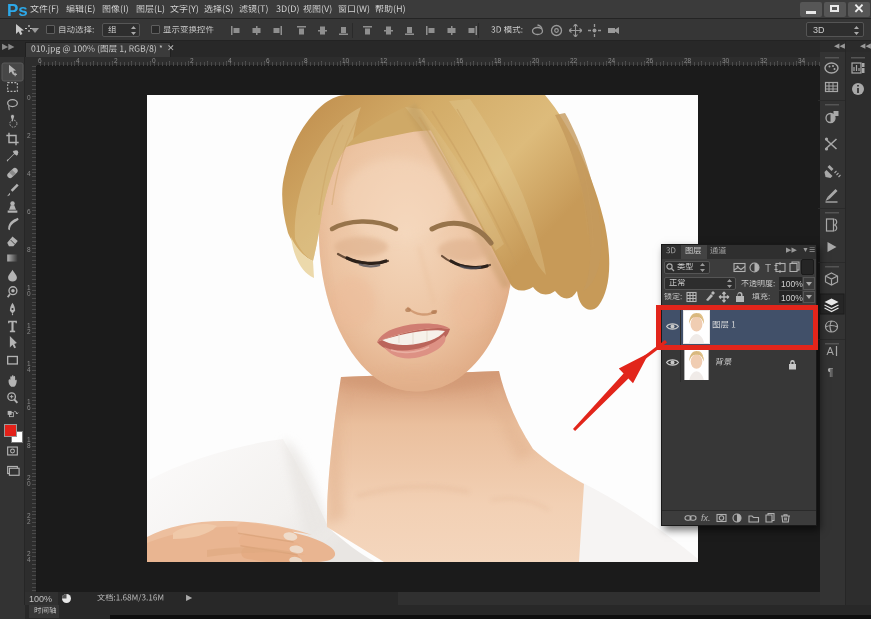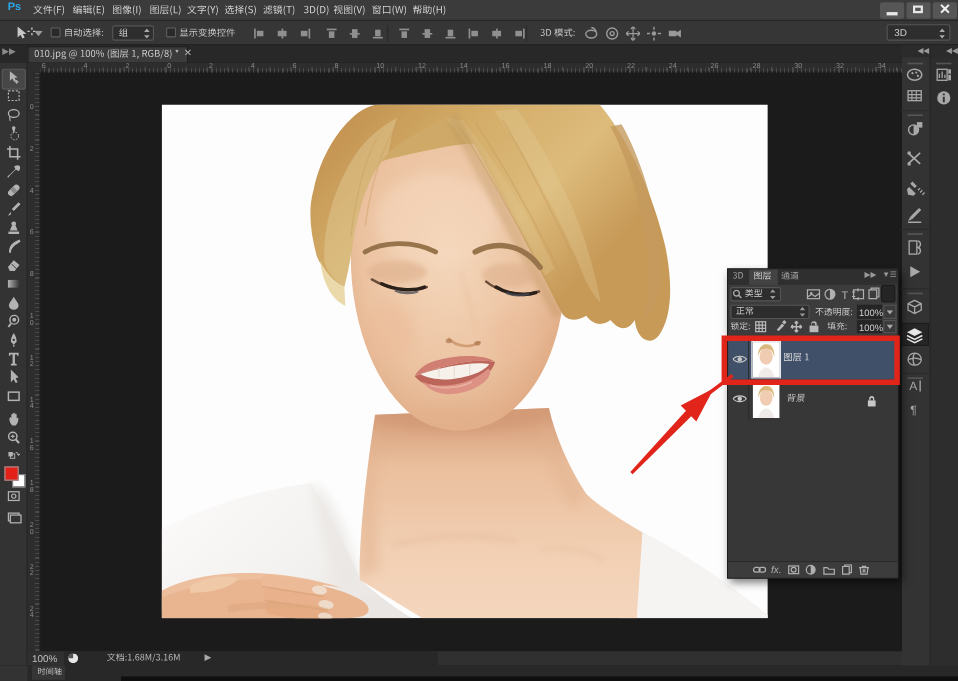--- a/index.html
+++ b/index.html
@@ -1,19 +1,19 @@
 <!DOCTYPE html>
 <html><head><meta charset="utf-8"><style>
 html,body{margin:0;padding:0}
 body{width:871px;height:619px;background:#1c1c1c;position:relative;overflow:hidden;font-family:"Liberation Sans",sans-serif}
 div{box-sizing:border-box}
 svg{display:block}
 </style></head><body>
 <div style="position:absolute;left:0;top:0;width:871px;height:19px;background:#3b3b3b;border-bottom:1px solid #242424"></div>
-<div style="position:absolute;left:7px;top:1px;font-family:'Liberation Sans',sans-serif;font-weight:bold;font-size:10px;color:#2da8e8;letter-spacing:0px">Ps</div>
+<div style="position:absolute;left:7px;top:1px;font-family:'Liberation Sans',sans-serif;font-weight:bold;font-size:17px;color:#2da8e8;letter-spacing:0px">Ps</div>
 <div style="position:absolute;left:30px;top:5px;line-height:0">
     <svg width="29" height="10" viewBox="0 0 29 10">
       <path fill="#d8d8d8" transform="translate(0 7.0) scale(0.009000 -0.009000)" d="M423 823C453 774 485 707 497 666L580 693C566 734 531 799 501 847ZM50 664V590H206C265 438 344 307 447 200C337 108 202 40 36 -7C51 -25 75 -60 83 -78C250 -24 389 48 502 146C615 46 751 -28 915 -73C928 -52 950 -20 967 -4C807 36 671 107 560 201C661 304 738 432 796 590H954V664ZM504 253C410 348 336 462 284 590H711C661 455 592 344 504 253Z M1317 341V268H1604V-80H1679V268H1953V341H1679V562H1909V635H1679V828H1604V635H1470C1483 680 1494 728 1504 775L1432 790C1409 659 1367 530 1309 447C1327 438 1359 420 1373 409C1400 451 1425 504 1446 562H1604V341ZM1268 836C1214 685 1126 535 1032 437C1045 420 1067 381 1075 363C1107 397 1137 437 1167 480V-78H1239V597C1277 667 1311 741 1339 815Z M2239 -196 2295 -171C2209 -29 2168 141 2168 311C2168 480 2209 649 2295 792L2239 818C2147 668 2092 507 2092 311C2092 114 2147 -47 2239 -196Z M2439 0H2531V329H2811V407H2531V655H2861V733H2439Z M2989 -196C3081 -47 3136 114 3136 311C3136 507 3081 668 2989 818L2932 792C3018 649 3061 480 3061 311C3061 141 3018 -29 2932 -171Z"></path>
     </svg>
   </div>
 <div style="position:absolute;left:66px;top:5px;line-height:0">
     <svg width="29" height="10" viewBox="0 0 29 10">
       <path fill="#d8d8d8" transform="translate(0 7.0) scale(0.009000 -0.009000)" d="M40 54 58 -15C140 18 245 61 346 103L332 163C223 121 114 79 40 54ZM61 423C75 430 98 435 205 450C167 386 132 335 116 316C87 278 66 252 45 248C53 230 64 196 68 182C87 194 118 204 339 255C336 271 333 298 334 317L167 282C238 374 307 486 364 597L303 632C286 593 265 554 245 517L133 505C190 593 246 706 287 815L215 840C179 719 112 587 91 554C71 520 55 496 38 491C46 473 57 438 61 423ZM624 350V202H541V350ZM675 350H746V202H675ZM481 412V-72H541V143H624V-47H675V143H746V-46H797V143H871V-7C871 -14 868 -16 861 -17C854 -17 836 -17 814 -16C822 -32 829 -56 831 -73C867 -73 890 -71 908 -62C926 -52 930 -35 930 -8V413L871 412ZM797 350H871V202H797ZM605 826C621 798 637 762 648 732H414V515C414 361 405 139 314 -21C329 -28 360 -50 372 -63C465 99 482 335 483 498H920V732H729C717 765 697 811 675 846ZM483 668H850V561H483Z M1551 751H1819V650H1551ZM1482 808V594H1892V808ZM1081 332C1089 340 1119 346 1153 346H1244V202L1040 167L1056 94L1244 132V-76H1313V146L1427 169L1423 234L1313 214V346H1405V414H1313V568H1244V414H1148C1176 483 1204 565 1228 650H1412V722H1247C1255 756 1263 791 1269 825L1196 840C1191 801 1183 761 1174 722H1047V650H1157C1136 570 1115 504 1105 479C1088 435 1075 403 1058 398C1066 380 1077 346 1081 332ZM1815 472V386H1560V472ZM1400 76 1412 8 1815 40V-80H1885V46L1959 52L1960 115L1885 110V472H1953V535H1423V472H1491V82ZM1815 329V242H1560V329ZM1815 185V105L1560 86V185Z M2239 -196 2295 -171C2209 -29 2168 141 2168 311C2168 480 2209 649 2295 792L2239 818C2147 668 2092 507 2092 311C2092 114 2147 -47 2239 -196Z M2439 0H2872V79H2531V346H2809V425H2531V655H2861V733H2439Z M3026 -196C3118 -47 3173 114 3173 311C3173 507 3118 668 3026 818L2969 792C3055 649 3098 480 3098 311C3098 141 3055 -29 2969 -171Z"></path>
     </svg>
   </div>

